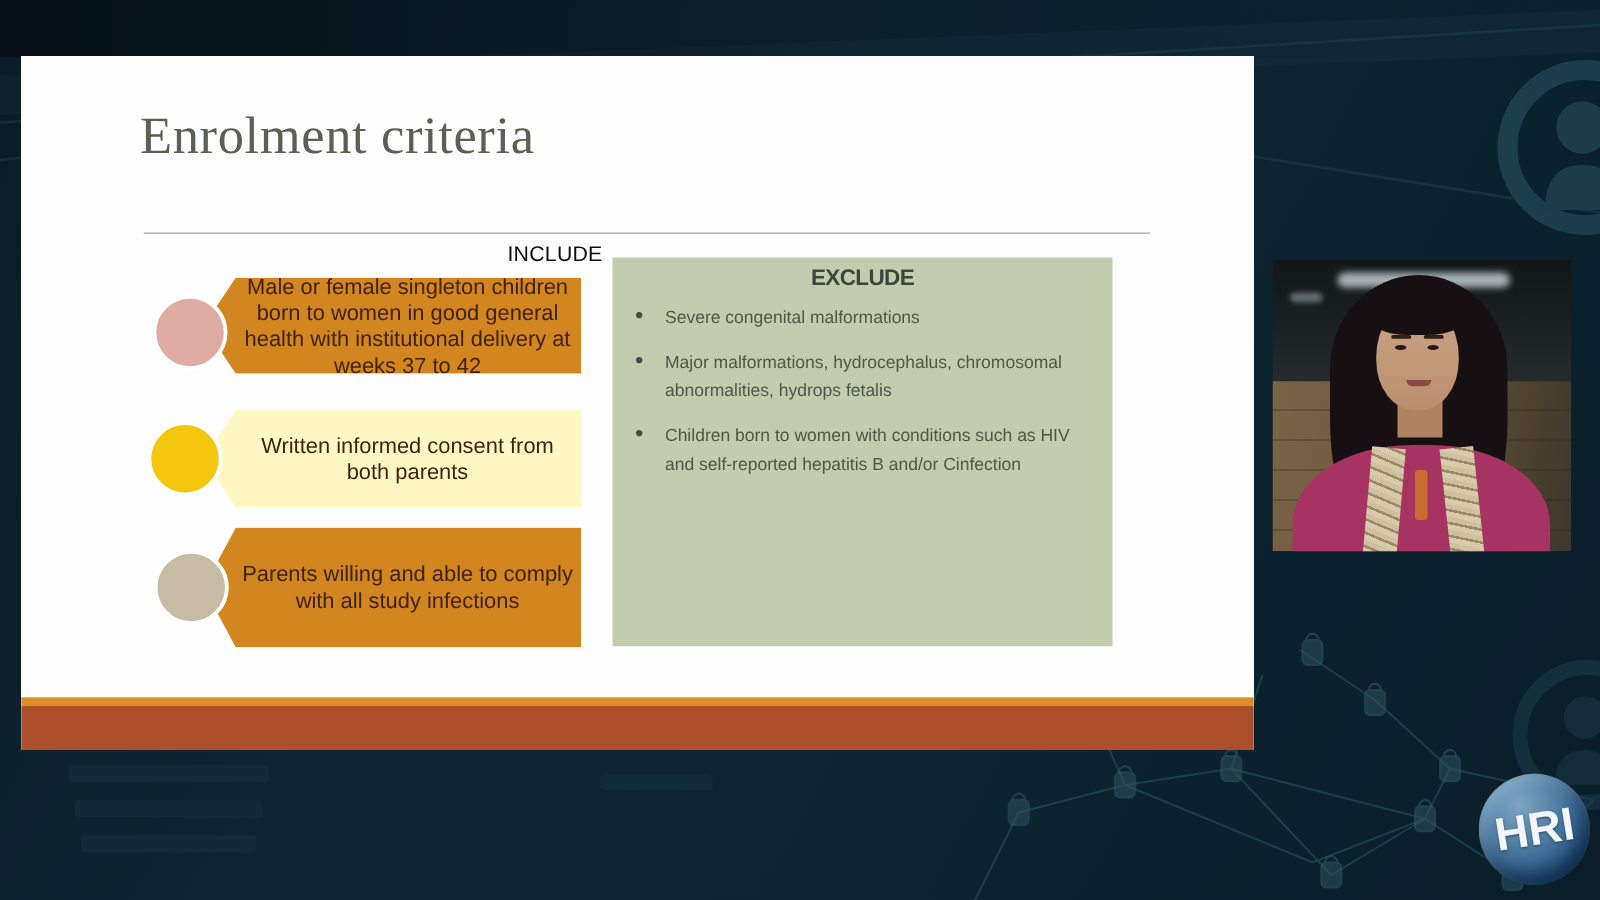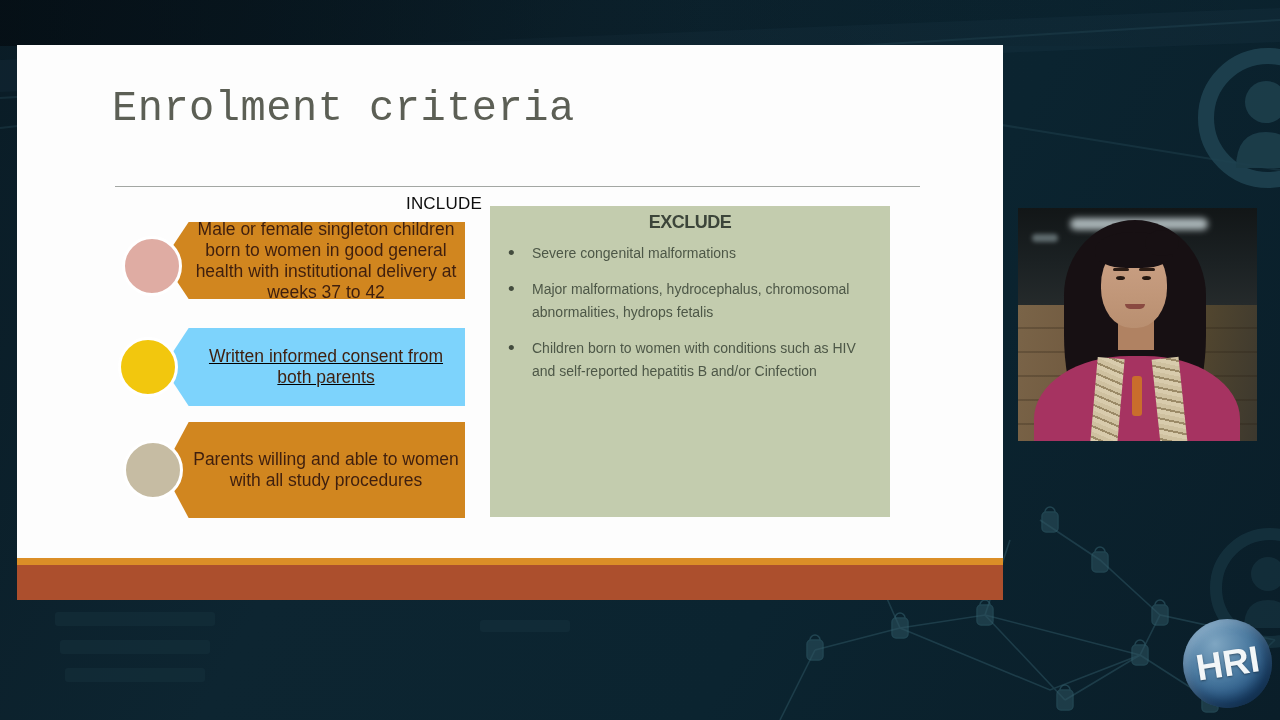--- a/index.html
+++ b/index.html
@@ -12,21 +12,21 @@
   
   #bg-svg{left:0;top:0;width:1280px;height:720px;}
   #top-shade{left:0;top:0;width:1280px;height:46px;
     background:linear-gradient(to right, rgba(3,9,14,.65), rgba(3,9,14,.15) 55%, rgba(10,30,40,0));}
   
   #slide{left:17px;top:45px;width:986px;height:555px;}
   #slide-body{left:0;top:0;width:986px;height:513px;background:#fdfdfd;}
   #slide-accent{left:0;top:513px;width:986px;height:7px;}
   #slide-bar{left:0;top:520px;width:986px;height:35px;}
   #slide-title{left:95px;top:40px;width:700px;
-    font-family:Liberation Mono, monospace;font-size:42px;color:#5c5f55;letter-spacing:.5px;}
+    font-family:Liberation Serif, serif;font-size:42px;color:#5c5f55;letter-spacing:.5px;}
   #title-rule{left:98px;top:141px;width:805px;height:1px;background:#a3a7a3;}
   
   #include-header{left:163px;top:149px;width:302px;text-align:right;
     font-size:17px;font-weight:normal;color:#0d0d0d;letter-spacing:.2px;}
   .arrow{
     left:146px;width:302px;display:flex;align-items:center;justify-content:center;
     clip-path:polygon(0% 50%, 8.5% 0%, 100% 0%, 100% 100%, 8.5% 100%);
     text-align:center;padding-left:0;
   }
   .arrow .arrow-text{
@@ -170,25 +170,25 @@
   <div id="slide-body" class="abs">
 
     <div id="slide-title" class="abs">Enrolment criteria</div>
     <div id="title-rule" class="abs"></div>
 
     <div id="include-header" class="abs">INCLUDE</div>
 
     <div id="arrow-1" class="abs arrow" style="background-color: rgb(209, 134, 31);">
       <div class="arrow-text">Male or female singleton children born to women in good general health with institutional delivery at weeks 37 to 42</div>
     </div>
-    <div id="arrow-2" class="abs arrow" style="background-color: #7dd3fc; text-decoration: underline;">
+    <div id="arrow-2" class="abs arrow" style="background-color: #fef9c3;">
       <div class="arrow-text">Written informed consent from both parents</div>
     </div>
     <div id="arrow-3" class="abs arrow" style="background-color: rgb(209, 134, 31);">
-      <div class="arrow-text">Parents willing and able to women with all study procedures</div>
+      <div class="arrow-text">Parents willing and able to comply with all study infections</div>
     </div>
 
     <div id="circle-1" class="abs tag-circle" style="background-color: rgb(223, 172, 163);"></div>
     <div id="circle-2" class="abs tag-circle" style="background-color: rgb(242, 199, 14);"></div>
     <div id="circle-3" class="abs tag-circle" style="background-color: rgb(198, 188, 163);"></div>
 
     <div id="exclude-panel" class="abs" style="background-color: rgb(195, 204, 174);">
       <div id="exclude-header" class="abs">EXCLUDE</div>
       <ul id="exclude-list">
         <li>Severe congenital malformations</li>

